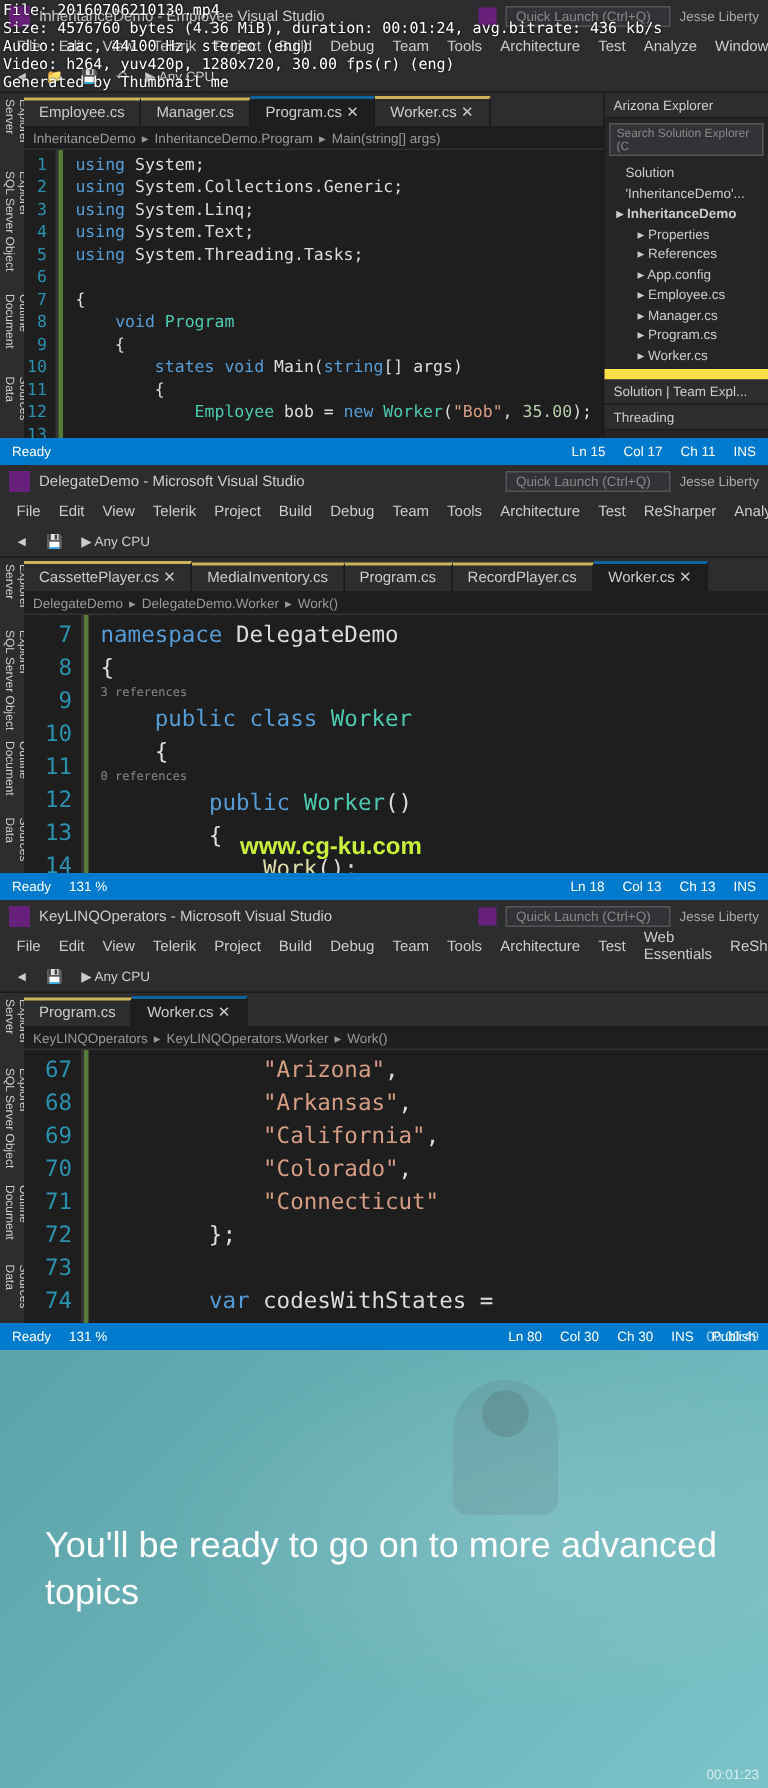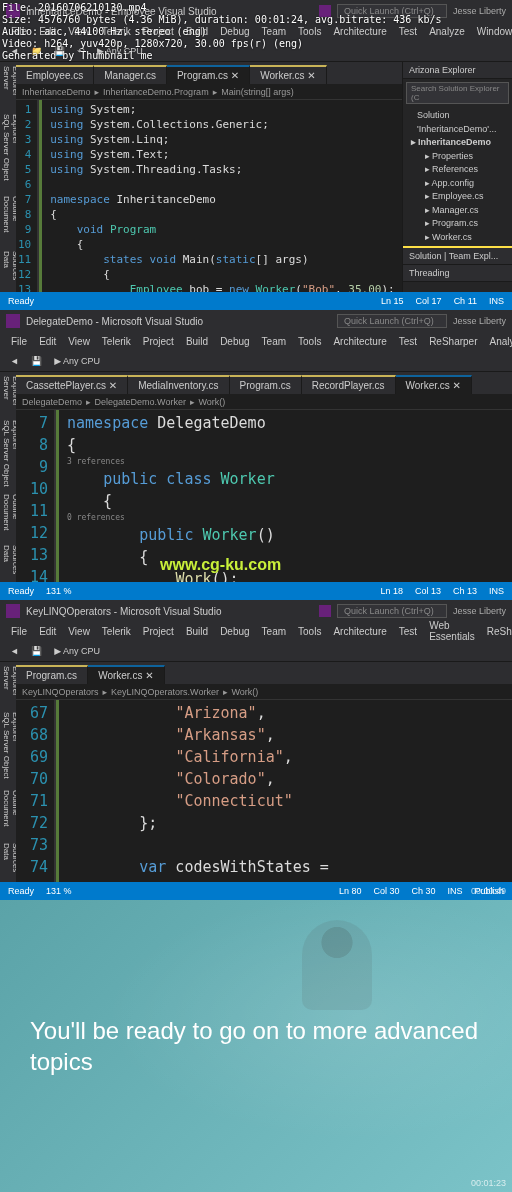--- a/index.html
+++ b/index.html
@@ -54,21 +54,21 @@
   .code-area.big .code-line { height: 22px; }
   .code-area.big .gutter { width: 40px; }
   
   .right-pane { width: 110px; background: #252526; border-left: 1px solid #1a1a1a; font-size: 9px; color: #ccc; display: flex; flex-direction: column; }
   .se-header { background: #2d2d30; padding: 3px 6px; font-size: 9px; border-bottom: 1px solid #1a1a1a; }
   .se-search { margin: 3px; padding: 1px 4px; background: #333337; border: 1px solid #555; font-size: 8px; color: #888; }
   .se-tree { flex: 1; padding: 2px 4px; font-size: 9px; line-height: 1.5; }
   .se-item { padding-left: 10px; color: #ccc; }
   .se-item.bold { font-weight: bold; padding-left: 4px; }
   .se-item.cs { color: #ccc; padding-left: 18px; }
-  .props { border-top: 2px solid #fde047; }
+  .props { border-top: 7px solid #fde047; }
   
   .statusbar { height: 18px; background: #007acc; color: #fff; display: flex; align-items: center; font-size: 9px; padding: 0 8px; justify-content: space-between; }
   .sb-group { display: flex; gap: 12px; }
   
   .watermark { position: absolute; color: #c9f03a; font-size: 16px; font-weight: bold; z-index: 60; font-family: Arial; }
   
   .outro { height: 292px; background: linear-gradient(135deg, #5ba3a8 0%, #7bc3c8 100%); position: relative; display: flex; align-items: center; padding: 0 30px; }
   .outro-bg { position: absolute; inset: 0; opacity: 0.35; background: radial-gradient(ellipse at 70% 40%, rgba(255,255,255,0.3), transparent 50%); }
   .outro-person { position: absolute; right: 140px; top: 20px; width: 70px; height: 90px; background: radial-gradient(circle at 50% 25%, rgba(60,60,60,0.5) 20%, transparent 21%), rgba(80,80,80,0.3); border-radius: 35px 35px 10px 10px; opacity: 0.4; }
   .outro-text { color: #fff; font-size: 24px; font-weight: 300; line-height: 1.3; z-index: 2; }
@@ -158,25 +158,24 @@
             <div class="ln">12</div>
             <div class="ln">13</div>
           </div>
         <div class="code-content">
           <div class="code-line"><span class="kw">using</span> <span class="ident">System</span>;</div>
           <div class="code-line"><span class="kw">using</span> <span class="ident">System.Collections.Generic</span>;</div>
           <div class="code-line"><span class="kw">using</span> <span class="ident">System.Linq</span>;</div>
           <div class="code-line"><span class="kw">using</span> <span class="ident">System.Text</span>;</div>
           <div class="code-line"><span class="kw">using</span> <span class="ident">System.Threading.Tasks</span>;</div>
           <div class="code-line"></div>
-          <div class="code-line"><span class="kw">namespace</span> <span class="ident">InheritanceDemo</span></div>
           <div class="code-line">{</div>
           <div class="code-line">    <span class="kw">void</span> <span class="type">Program</span></div>
           <div class="code-line">    {</div>
-          <div class="code-line">        <span class="kw">states void</span> <span class="ident">Main</span>(<span class="kw">static</span>[] args)</div>
+          <div class="code-line">        <span class="kw">states void</span> <span class="ident">Main</span>(<span class="kw">string</span>[] args)</div>
           <div class="code-line">        {</div>
           <div class="code-line">            <span class="type">Employee</span> bob = <span class="kw">new</span> <span class="type">Worker</span>(<span class="str">"Bob"</span>, <span class="num">35.00</span>);</div>
 
         </div>
 
       </div>
     </div>
     <div class="right-pane">
       <div class="se-header">Arizona Explorer</div>
       <div class="se-search">Search Solution Explorer (C</div>

